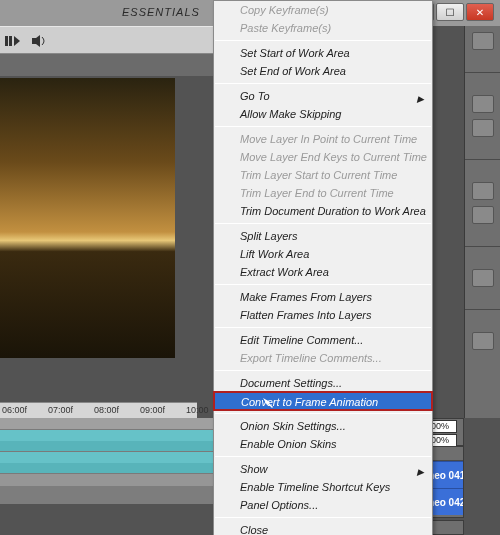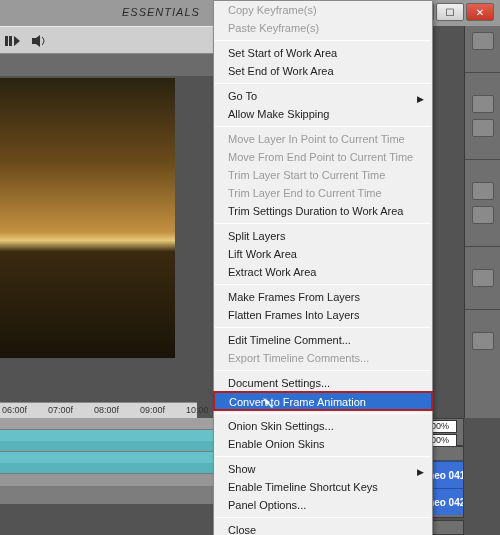--- a/index.html
+++ b/index.html
@@ -53,21 +53,21 @@
   .layerrow { display:flex; align-items:center; height:27px; background:#3a6fd8; border-top:1px solid #2a4fa0; }
   .eye { width:14px; height:14px; margin:0 4px; background:#555; border:1px solid #222; }
   .thumb { width:44px; height:23px; margin:0 4px; background:linear-gradient(#4a6a30 0 45%, #7a5a30 45% 60%, #3a5a28 60% 100%); border:1px solid #000; }
   .layername { font-size:10px; color:#fff; font-weight:bold; white-space:nowrap; overflow:hidden; }
 
   .panelC { top:520px; width:250px; height:15px; right:36px; display:flex; align-items:center; padding:0 6px; }
   .panelC .tlabel { font-size:9px; color:#ddd; font-weight:bold; letter-spacing:0.5px; }
 
   
   .menu { position:absolute; top:0; left:213px; width:220px; background:#f0f0f0; border:1px solid #8a8a8a; box-shadow:2px 2px 4px rgba(0,0,0,0.3); z-index:50; }
-  .mi { height:18px; line-height:18px; padding:0 14px; font-size:11px; color:#222; white-space:nowrap; position:relative; }
+  .mi { height:18px; line-height:18px; padding:0 26px; font-size:11px; color:#222; white-space:nowrap; position:relative;font-style:italic; }
   .mi.disabled { color:#9a9a9a; }
   .mi .arrow { position:absolute; right:8px; top:3px; font-size:9px; }
   .msep { height:1px; background:#c0c0c0; margin:3px 1px; border-bottom:1px solid #fff; }
   .mi.highlight { background:#2f6fd0; color:#fff; border:2px solid #b02020; margin:-1px; height:20px; }
   .mi.highlight::after { content:""; position:absolute; left:48px; top:5px; width:10px; height:10px;
     background: #fff; clip-path: polygon(0 0, 70% 40%, 60% 50%, 100% 90%, 90% 100%, 50% 60%, 40% 70%); }
 
 </style>
 </head>
 <body>
@@ -174,24 +174,24 @@
     <div class="mi disabled">Copy Keyframe(s)</div>
     <div class="mi disabled">Paste Keyframe(s)</div>
     <div class="msep"></div>
     <div class="mi">Set Start of Work Area</div>
     <div class="mi">Set End of Work Area</div>
     <div class="msep"></div>
     <div class="mi">Go To<span class="arrow">▶</span></div>
     <div class="mi">Allow Make Skipping</div>
     <div class="msep"></div>
     <div class="mi disabled">Move Layer In Point to Current Time</div>
-    <div class="mi disabled">Move From End Point to Current Time</div>
+    <div class="mi disabled">Move Layer End Keys to Current Time</div>
     <div class="mi disabled">Trim Layer Start to Current Time</div>
     <div class="mi disabled">Trim Layer End to Current Time</div>
-    <div class="mi">Trim Settings Duration to Work Area</div>
+    <div class="mi">Trim Document Duration to Work Area</div>
     <div class="msep"></div>
     <div class="mi">Split Layers</div>
     <div class="mi">Lift Work Area</div>
     <div class="mi">Extract Work Area</div>
     <div class="msep"></div>
     <div class="mi">Make Frames From Layers</div>
     <div class="mi">Flatten Frames Into Layers</div>
     <div class="msep"></div>
     <div class="mi">Edit Timeline Comment...</div>
     <div class="mi disabled">Export Timeline Comments...</div>

